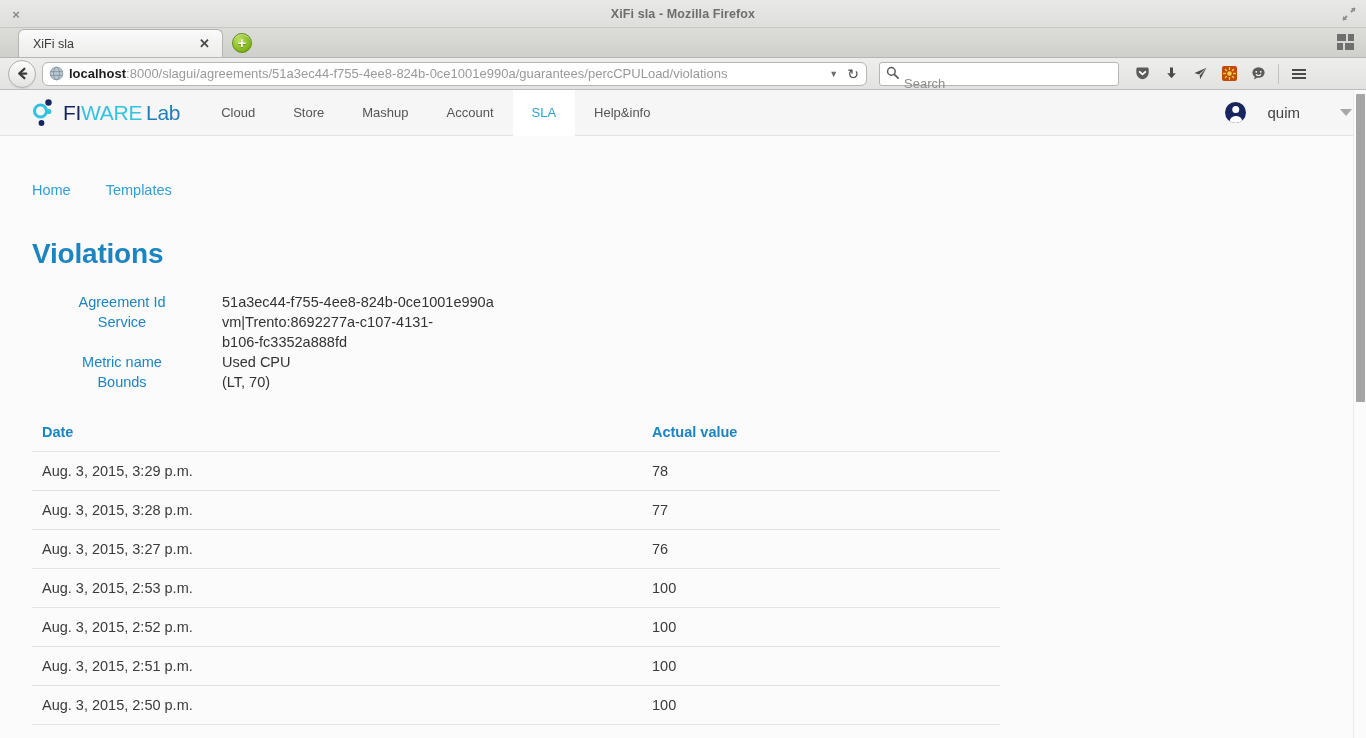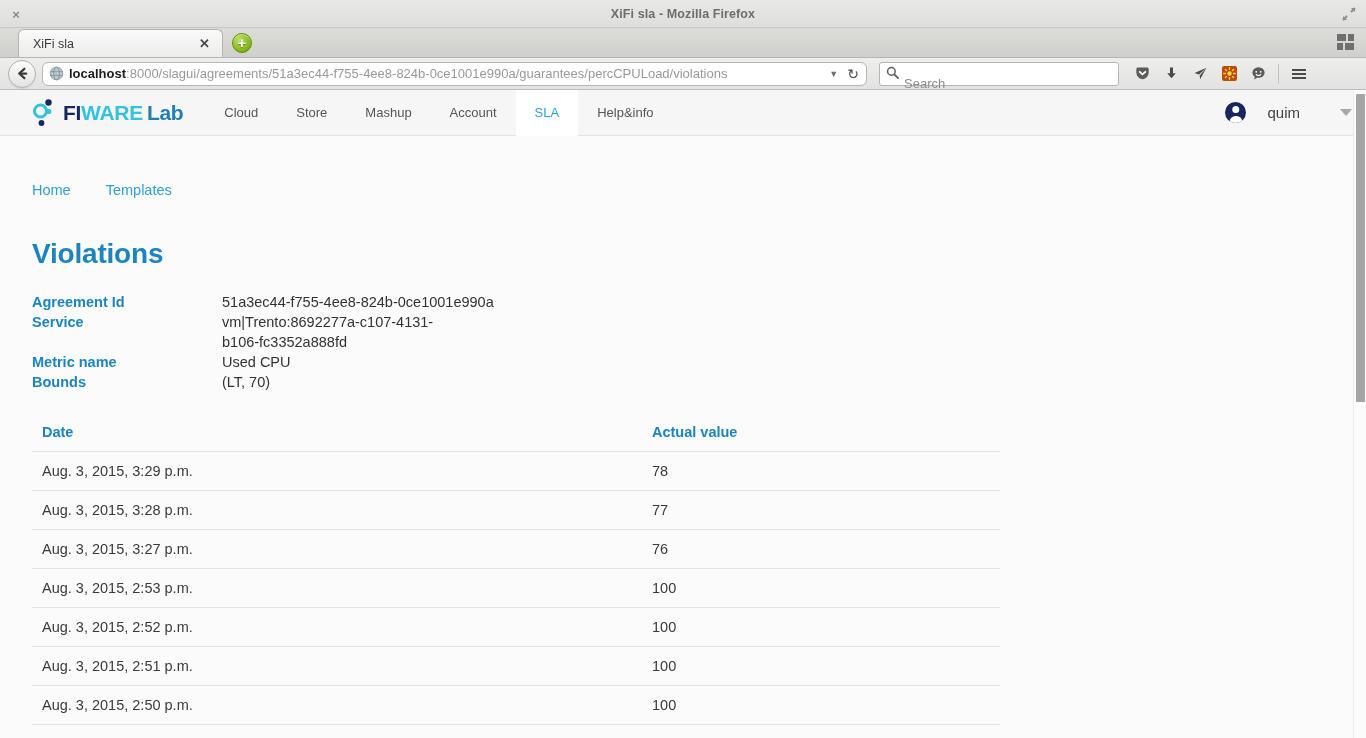--- a/index.html
+++ b/index.html
@@ -145,21 +145,21 @@
     border-bottom:1px solid #e2e2e2;
     display:flex; align-items:stretch;
     padding-left:32px;
   }
   .fw-logo{
     display:flex; align-items:center; gap:5px;
     padding-right:22px; cursor:pointer;
   }
   .logo-mark{ width:26px; height:30px; }
   .logo-text{
-    font-size:21px; font-weight:bold; letter-spacing:-.3px;
+    font-size:21px; font-weight:normal; letter-spacing:-.3px;
     line-height:1; white-space:nowrap;text-align:right;
   }
   .logo-fi{ color:#17265e; }
   .logo-ware{ color:#34c3de; }
   .logo-lab{ color:#1e7fb8; margin-left:4px; }
   .fw-nav{ display:flex; align-items:stretch; }
   .fw-nav-item{
     display:flex; align-items:center;
     padding:0 19px;
     font-size:13px; color:#555;
@@ -219,21 +219,21 @@
   }
 
   
   .dl{
     margin-top:22px; display:grid;
     grid-template-columns:180px 1fr;
     column-gap:10px; row-gap:0;
     font-size:14.5px;
   }
   .dl dt{
-    text-align:left; color:#1b85c4; font-weight:bold;
+    text-align:center; color:#1b85c4; font-weight:normal;
     line-height:20px; white-space:nowrap;
   }
   .dl dd{ color:#333; line-height:20px; }
 
   
   .vtable{
     margin-top:22px; width:968px;
     border-collapse:collapse;
     font-size:14.5px;
   }

